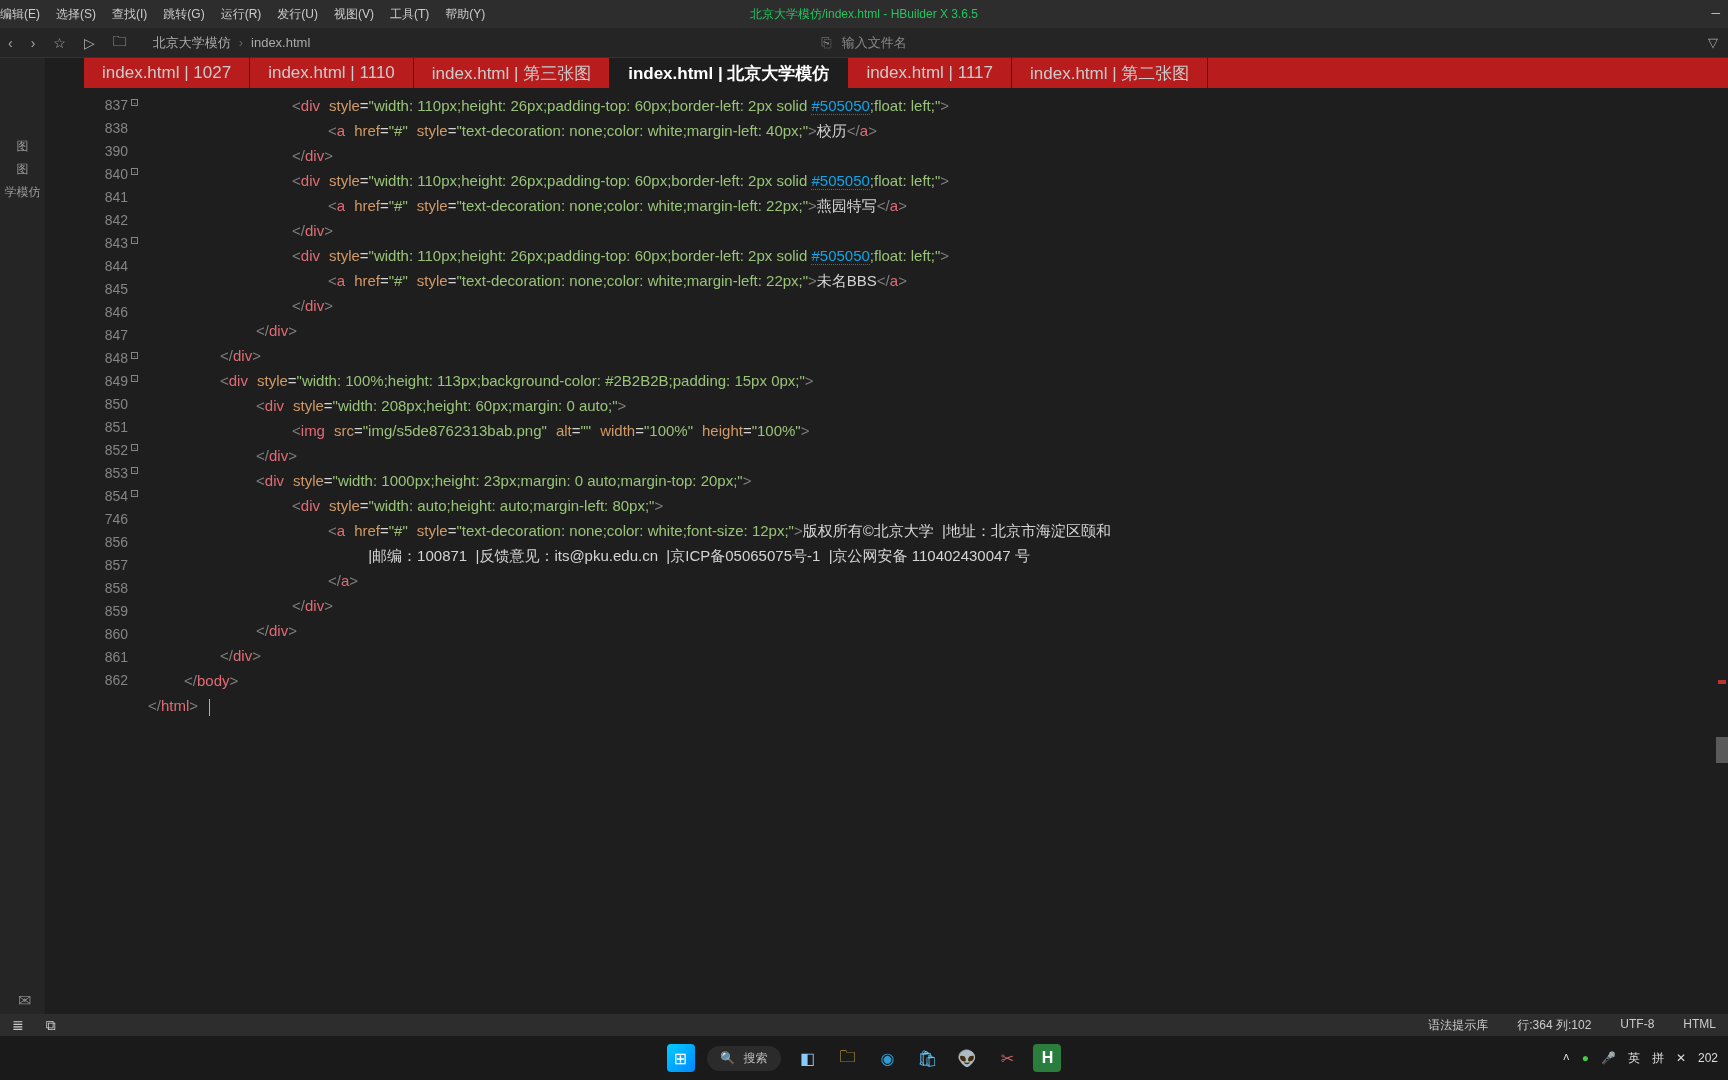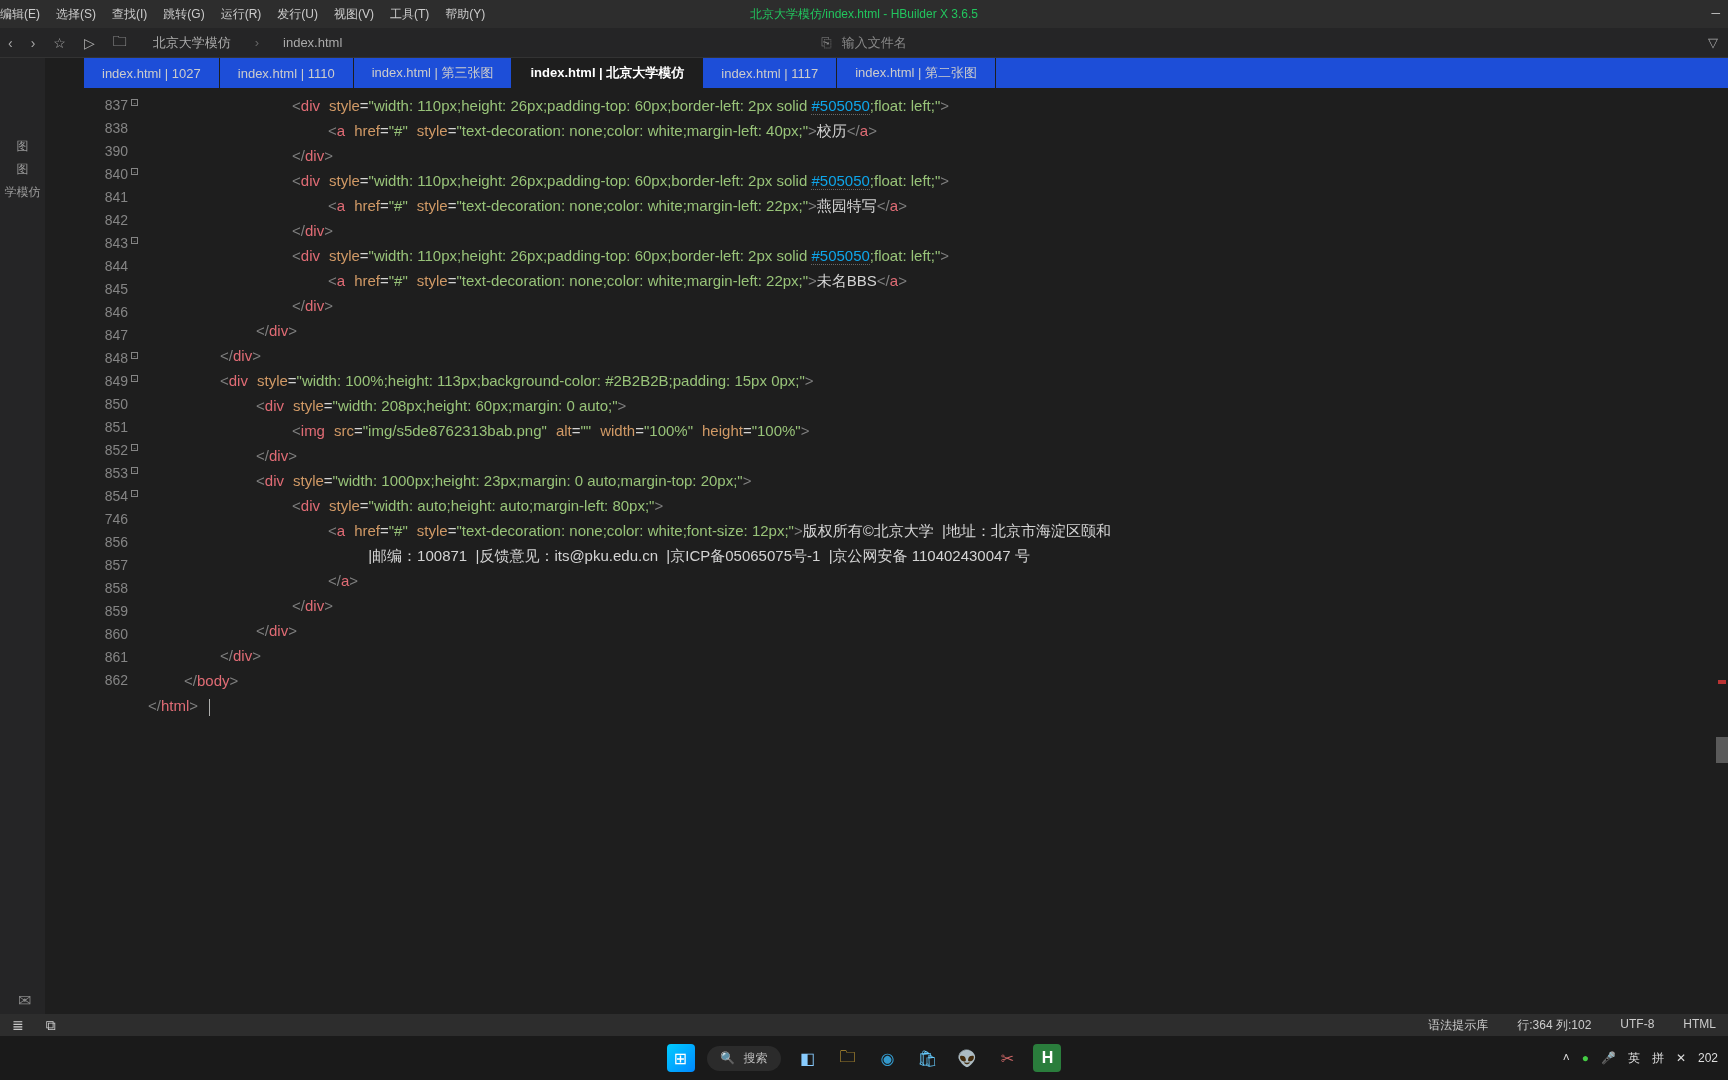--- a/index.html
+++ b/index.html
@@ -7,32 +7,32 @@
 
 
 .menubar { height: 28px; background: #2d2d2d; display: flex; align-items: center; font-size: 12px; color: #ccc; }
 .menubar .menu-item { margin-right: 16px; cursor: pointer; }
 .menubar .title { position: absolute; left: 50%; transform: translateX(-50%); color: #22c55e; }
 .win-controls { position: absolute; right: 8px; top: 6px; display: flex; gap: 16px; color: #ccc; }
 
 
 .toolbar { height: 30px; background: #252526; display: flex; align-items: center; padding: 0 8px; font-size: 13px; color: #aaa; border-bottom: 1px solid #333; }
 .toolbar .nav-icon { margin-right: 18px; font-size: 14px; }
-.toolbar .breadcrumb { display: flex; align-items: center; gap: 20px; margin-left: 8px; }
+.toolbar .breadcrumb { display: flex; align-items: center; gap: 4px; margin-left: 8px; }
 .toolbar .sep { color: #666; margin: 0 4px; }
 .toolbar .search-area { position: absolute; left: 50%; transform: translateX(-50%); display: flex; align-items: center; color: #888; gap: 10px; }
 .toolbar .search-icon { font-size: 13px; }
 .toolbar .filter-icon { position: absolute; right: 10px; }
 
 
 .sidebar { position: absolute; left: 0; top: 58px; width: 45px; bottom: 26px; background: #252526; padding-top: 80px; font-size: 12px; color: #999; text-align: center; }
 .sidebar div { margin-bottom: 6px; }
 
 
-.tabstrip { position: absolute; left: 84px; right: 0; top: 58px; height: 30px; background: #1d4ed8; display: flex; align-items: stretch; font-size: 13px; text-align: right; }
+.tabstrip { position: absolute; left: 84px; right: 0; top: 58px; height: 30px; background: #b91c1c; display: flex; align-items: stretch; font-size: 17px; text-align: right; }
 .tab { padding: 0 18px; display: flex; align-items: center; color: #ccc; border-right: 1px solid #1e1e1e; cursor: pointer; }
 .tab.active { background: #1e1e1e; color: #fff; font-weight: bold; }
 
 
 .editor { position: absolute; left: 84px; right: 0; top: 88px; bottom: 26px; display: flex; background: #1e1e1e; }
 .gutter { width: 52px; text-align: right; padding-right: 8px; color: #858585; font-family: Consolas, monospace; font-size: 14px; line-height: 23px; padding-top: 6px; user-select: none; }
 .gutter .ln { position: relative; }
 .gutter .fold { position: absolute; right: -10px; top: 5px; width: 7px; height: 7px; border: 1px solid #858585; background: #1e1e1e; font-size: 8px; line-height: 5px; text-align: center; }
 .code { flex: 1; font-family: Consolas, "Courier New", monospace; font-size: 15px; line-height: 23px; padding-top: 6px; padding-left: 12px; white-space: pre; color: #d4d4d4; overflow: hidden; }
 

